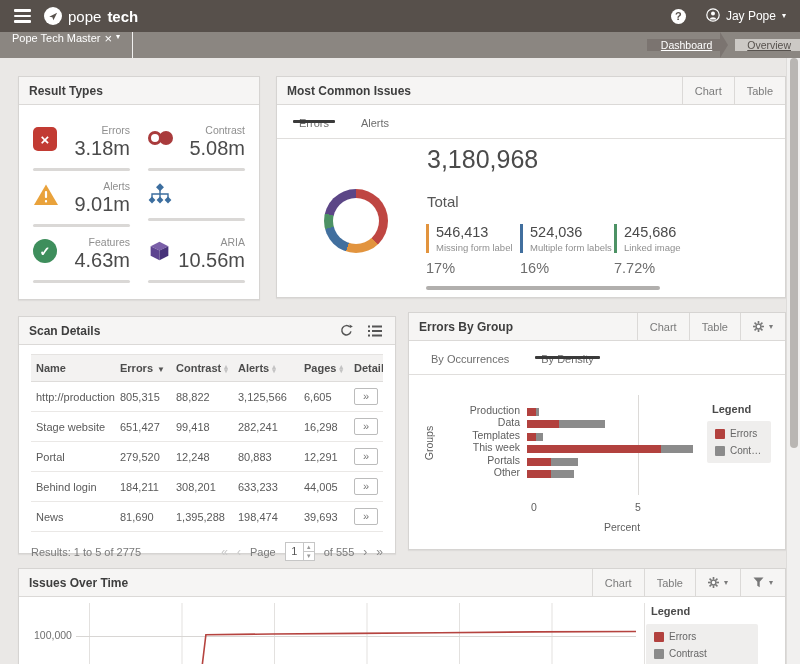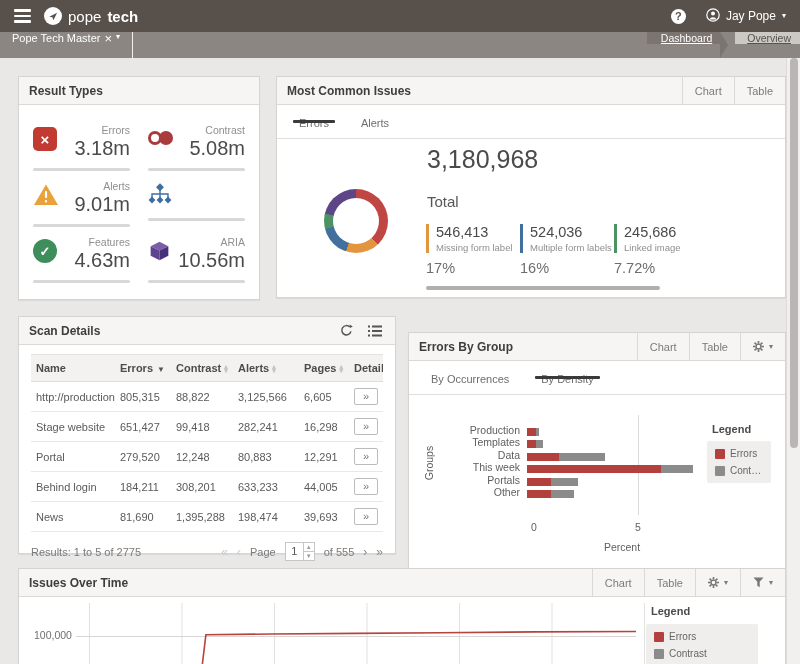--- a/index.html
+++ b/index.html
@@ -17,21 +17,21 @@
   .help-circle{width:15px;height:15px;border-radius:50%;background:#fff;color:#57504b;font-size:11px;font-weight:bold;display:flex;align-items:center;justify-content:center;cursor:pointer}
   .user{display:flex;align-items:center;gap:6px;color:#fff;font-size:12px;cursor:pointer}
   .caret{font-size:8px;line-height:1}
 
   
   .orgbar{position:absolute;top:32px;left:0;width:800px;height:26px;background:#8b8681;display:flex;align-items:stretch;color:#fff;z-index:29}
   .org-tab{display:flex;align-items:flex-start;padding:0 12px;gap:4px;font-size:11px}
   .org-close{font-size:13px;line-height:1;cursor:pointer}
   .org-caret{font-size:8px;cursor:pointer}
   .org-sep{width:1px;background:#f1f0ef}
-  .breadcrumb{margin-left:auto;display:flex;align-items:flex-start}
+  .breadcrumb{margin-left:auto;display:flex;align-items:center}
   .crumb-dark{background:#7b7470;display:flex;align-items:center;padding:0 8px 0 14px;font-size:10.5px}
   .crumb-arrow{width:0;height:0;border-top:13px solid transparent;border-bottom:13px solid transparent;border-left:8px solid #7b7470}
   .crumb-gap{width:7px}
   .crumb-light{background:#ccc9c5;color:#57524e;display:flex;align-items:center;padding:0 9px 0 12px;font-size:10.5px}
   .crumb-link{text-decoration:underline;cursor:pointer}
 
   
   .panel{position:absolute;background:#fff;border:1px solid #d6d4d2;box-shadow:0 1px 1px rgba(0,0,0,.05)}
   .ph{height:28px;background:#f6f5f4;border-bottom:1px solid #dbd9d7;display:flex;align-items:stretch;padding-left:10px}
   .ph-title{font-size:12px;font-weight:bold;color:#3e3e3e;align-self:center}
@@ -88,21 +88,21 @@
   .sd-pag{margin-left:auto;display:flex;align-items:center;gap:9px}
   .pag-dis{color:#c9c9c9;font-size:12px}
   .pag-en{color:#8a8a8a;font-size:12px;cursor:pointer}
   .page-box{display:flex;border:1px solid #c6c6c6;height:19px;background:#fff}
   .page-num{width:17px;text-align:center;font-size:11px;color:#555;line-height:17px}
   .page-spin{width:11px;border-left:1px solid #c6c6c6;display:flex;flex-direction:column;cursor:pointer}
   .page-spin span{flex:1;font-size:6px;color:#999;text-align:center;line-height:8px}
   .page-spin span+span{border-top:1px solid #c6c6c6}
 
   
-  #panel-groups{left:408px;top:332px;width:378px;height:238px}
+  #panel-groups{left:408px;top:312px;width:378px;height:238px}
   .ebg-chart{position:relative;height:174px}
   .ebg-grid5{position:absolute;left:229px;top:20px;width:1px;height:100px;background:#dcdad8}
   .ebg-rows{position:absolute;left:0;top:28px;width:100%}
   .ebg-row{display:flex;align-items:flex-end;height:12.5px}
   .ebg-cat{width:118px;text-align:right;padding-right:7px;font-size:10.5px;color:#5e5e5e;white-space:nowrap}
   .ebg-bars{display:flex;height:8px}
   .ebg-seg{height:8px}
   .ebg-tick{position:absolute;top:126px;transform:translateX(-50%);font-size:10.5px;color:#5e5e5e}
   .ebg-tick0{left:125px}.ebg-tick5{left:229px}
   .ebg-xlabel{position:absolute;top:146px;left:125px;width:176px;text-align:center;font-size:10.5px;color:#5e5e5e}
@@ -475,31 +475,31 @@
     <div class="ebg-grid5"></div>
     <div class="ebg-rows">
         <div class="ebg-row">
           <div class="ebg-cat">Production</div>
           <div class="ebg-bars">
             <div class="ebg-seg" style="width: 9.4px; background: rgb(178, 65, 62);"></div>
             <div class="ebg-seg" style="width: 3.1px; background: rgb(139, 139, 139);"></div>
           </div>
         </div>
         <div class="ebg-row">
+          <div class="ebg-cat">Data</div>
+          <div class="ebg-bars">
+            <div class="ebg-seg" style="width: 32.2px; background: rgb(178, 65, 62);"></div>
+            <div class="ebg-seg" style="width: 45.8px; background: rgb(139, 139, 139);"></div>
+          </div>
+        </div>
+        <div class="ebg-row">
           <div class="ebg-cat">Templates</div>
           <div class="ebg-bars">
             <div class="ebg-seg" style="width: 9.4px; background: rgb(178, 65, 62);"></div>
             <div class="ebg-seg" style="width: 6.2px; background: rgb(139, 139, 139);"></div>
-          </div>
-        </div>
-        <div class="ebg-row">
-          <div class="ebg-cat">Data</div>
-          <div class="ebg-bars">
-            <div class="ebg-seg" style="width: 32.2px; background: rgb(178, 65, 62);"></div>
-            <div class="ebg-seg" style="width: 45.8px; background: rgb(139, 139, 139);"></div>
           </div>
         </div>
         <div class="ebg-row">
           <div class="ebg-cat">This week</div>
           <div class="ebg-bars">
             <div class="ebg-seg" style="width: 134.2px; background: rgb(178, 65, 62);"></div>
             <div class="ebg-seg" style="width: 32.2px; background: rgb(139, 139, 139);"></div>
           </div>
         </div>
         <div class="ebg-row">

